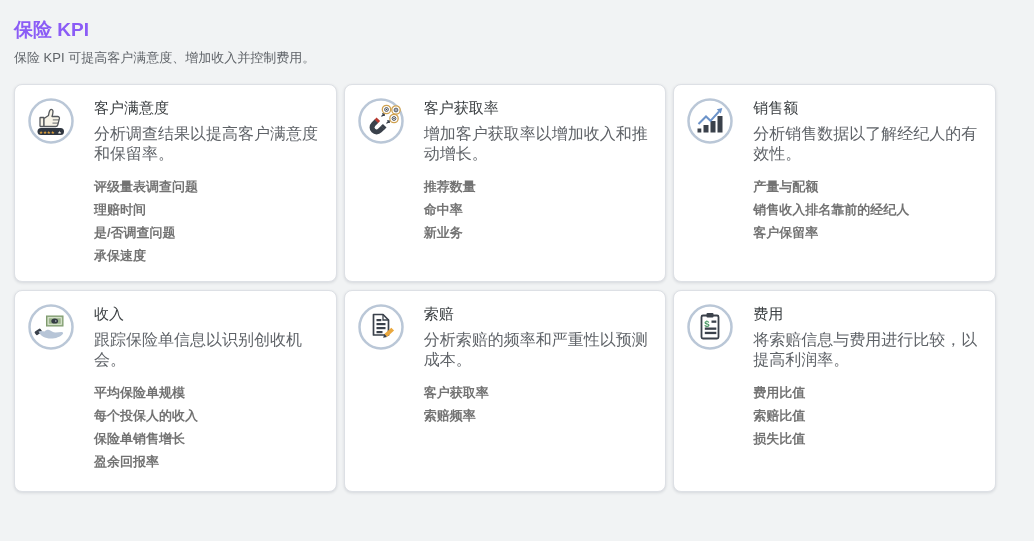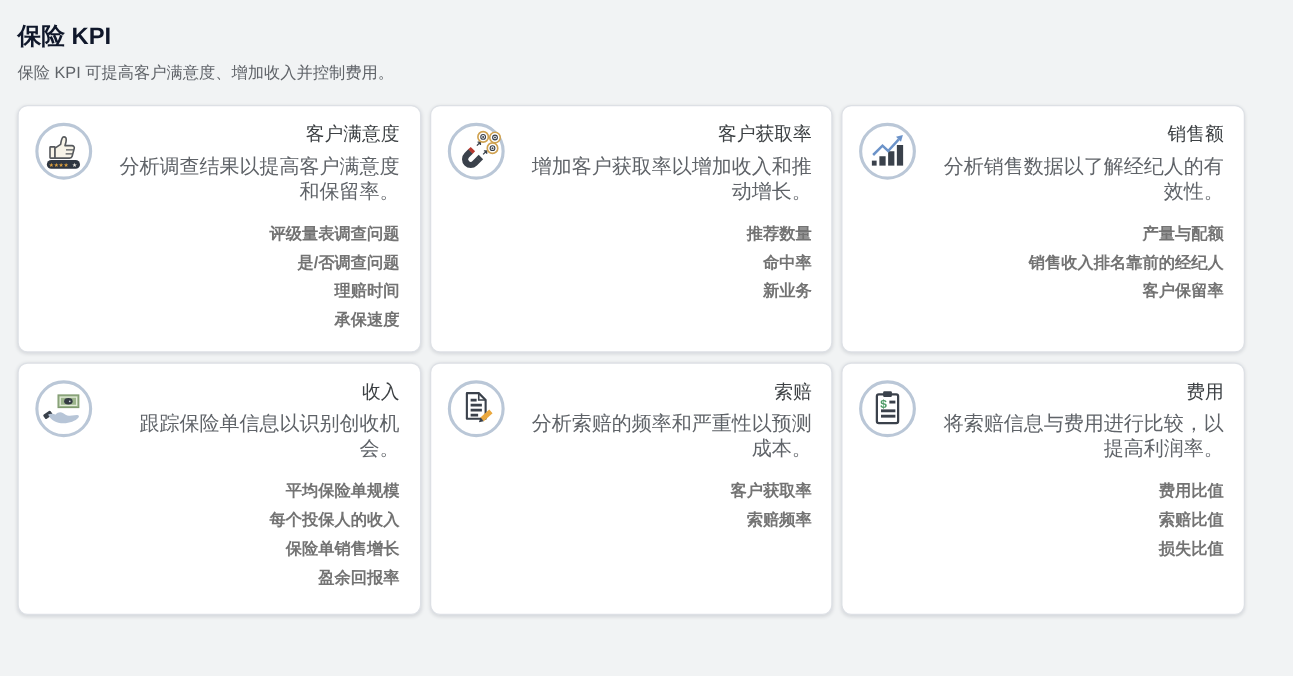--- a/index.html
+++ b/index.html
@@ -4,21 +4,21 @@
 <style>
   html,body{margin:0;padding:0;}
   body{
     width:1034px;height:541px;overflow:hidden;
     background:#f1f3f4;
     font-family:"Liberation Sans","DejaVu Sans",sans-serif;
     -webkit-font-smoothing:antialiased;
   }
   .page-header{padding:19px 14px 0 14px;}
   .page-title{
-    font-size:19px;font-weight:700;color:#0f172a;line-height:22px;
+    font-size:19px;font-weight:700;color:#8b5cf6;line-height:22px;
   }
   .page-subtitle{
     font-size:13px;color:#5f6368;margin-top:9px;line-height:15px;
   }
   .kpi-grid{
     margin:19px 0 0 14px;width:982px;
     display:grid;
     grid-template-columns:repeat(3,1fr);
     grid-template-rows:198px 202px;
     gap:8px 7px;
@@ -27,21 +27,21 @@
     box-sizing:border-box;
     background:#ffffff;
     border:1px solid #dde0e5;
     border-radius:8px;
     box-shadow:0 1px 3px rgba(40,50,70,.14);
     display:flex;
     padding:12px 16px 8px 12px;
   }
   .icon-col{width:67px;flex:none;}
   .icon-circle{width:48px;height:48px;display:block;}
-  .card-body{flex:1;min-width:0;text-align:right;}
+  .card-body{flex:1;min-width:0;}
   .card-title{
     font-size:15px;color:#3c4043;line-height:18px;padding-top:2px;
   }
   .card-desc{
     font-size:16px;color:#5f6368;line-height:20px;margin-top:7px;
   }
   .link-list{margin-top:16px;}
   .kpi-link{
     display:block;
     font-size:13px;font-weight:700;line-height:14px;
@@ -70,22 +70,22 @@
       <rect x="10.5" y="31" width="26.5" height="7" rx="3.5" fill="#2f3640"></rect>
       <text x="12" y="36.6" font-size="4.6" letter-spacing="-0.2" fill="#e2a33d">★★★★</text>
       <text x="30.6" y="36.6" font-size="4.6" fill="#e9e6de">★</text>
     </svg></span>
     </div>
     <div class="card-body">
       <div class="card-title">客户满意度</div>
       <div class="card-desc">分析调查结果以提高客户满意度和保留率。</div>
       <div class="link-list">
           <a class="kpi-link" href="#">评级量表调查问题</a>
+          <a class="kpi-link" href="#">理赔时间</a>
           <a class="kpi-link" href="#">是/否调查问题</a>
-          <a class="kpi-link" href="#">理赔时间</a>
           <a class="kpi-link" href="#">承保速度</a>
         </div>
     </div>
   </div>
 
   <div class="kpi-card">
     <div class="icon-col">
       <span class="icon-holder"><svg viewBox="0 0 48 48" class="icon-circle">
       <circle cx="24" cy="24" r="21.5" fill="#fff" stroke="#bac7d7" stroke-width="2.5"></circle>
       <g transform="rotate(45 21 29)">

